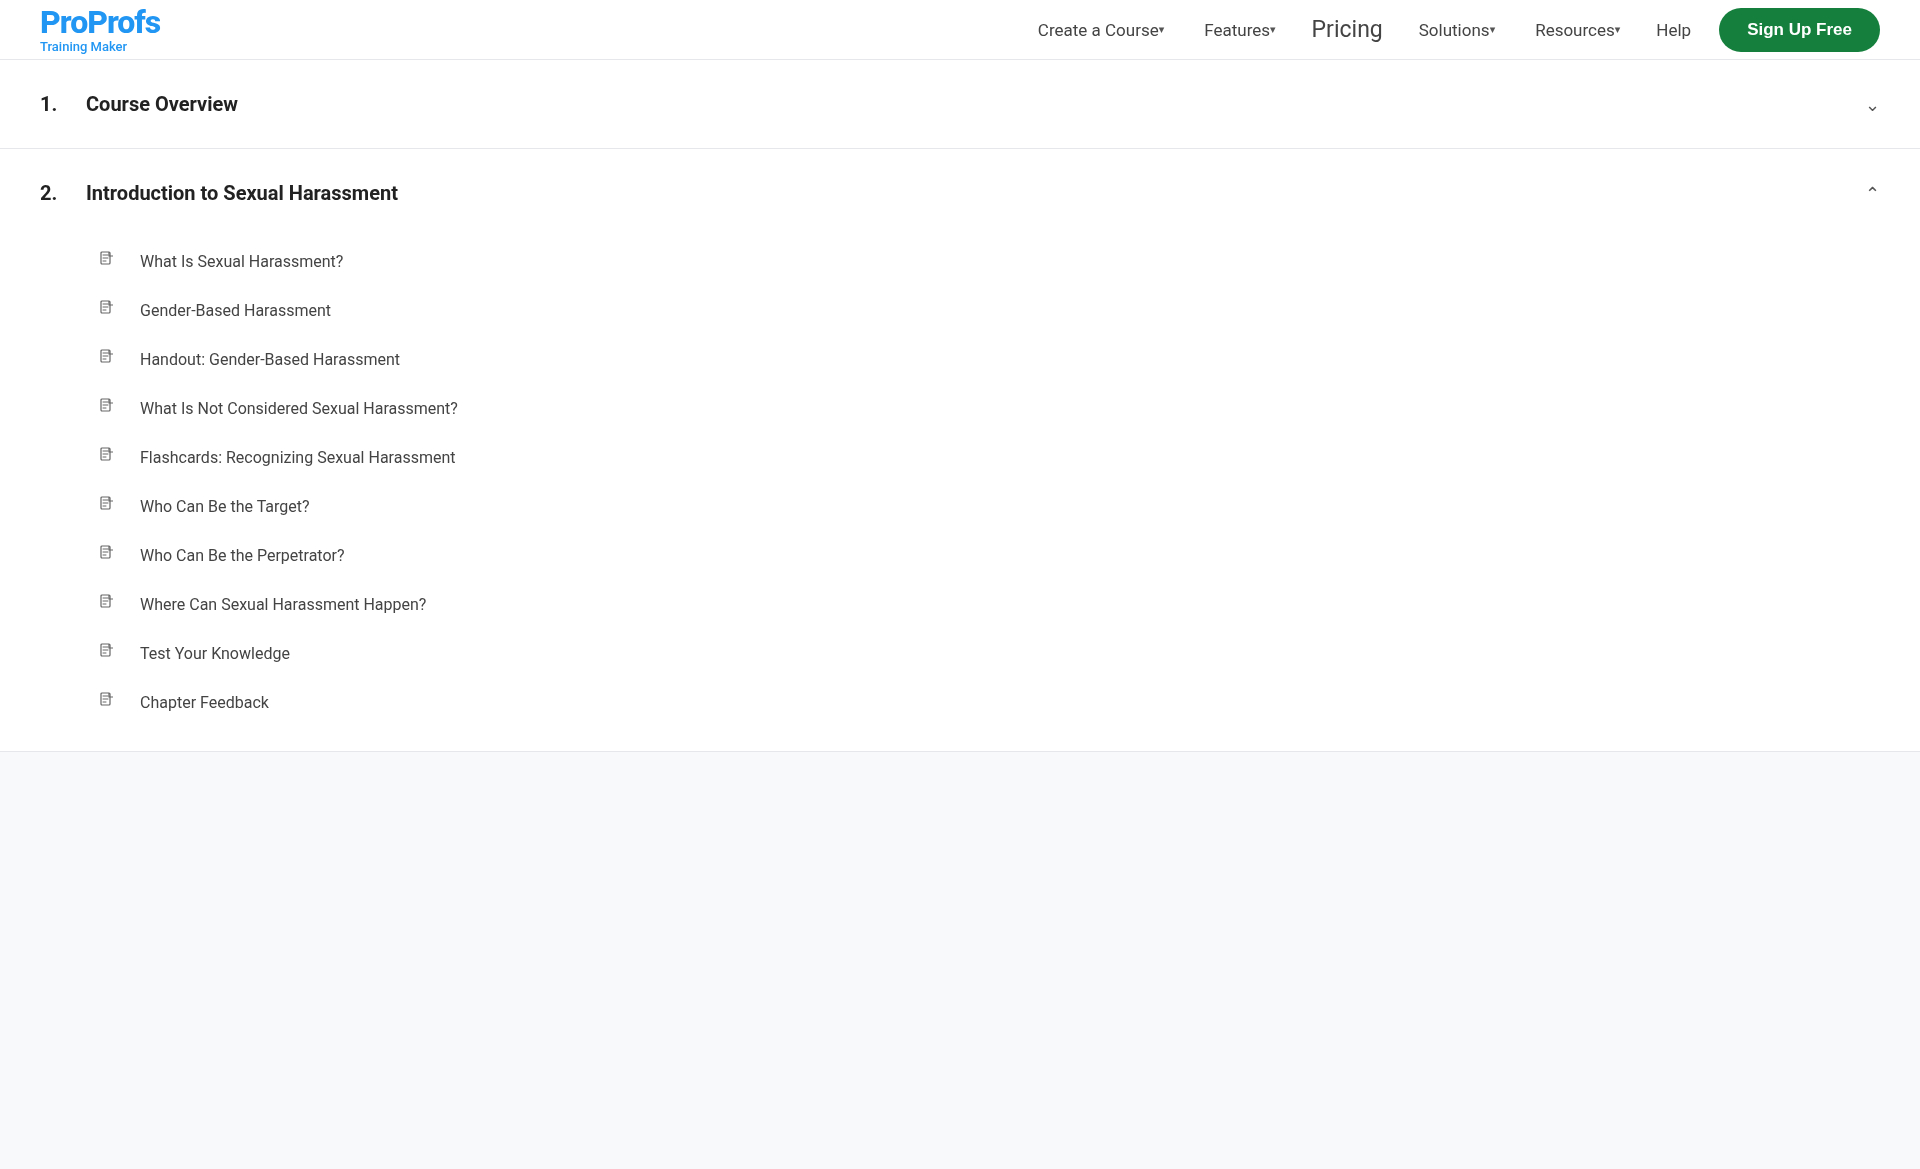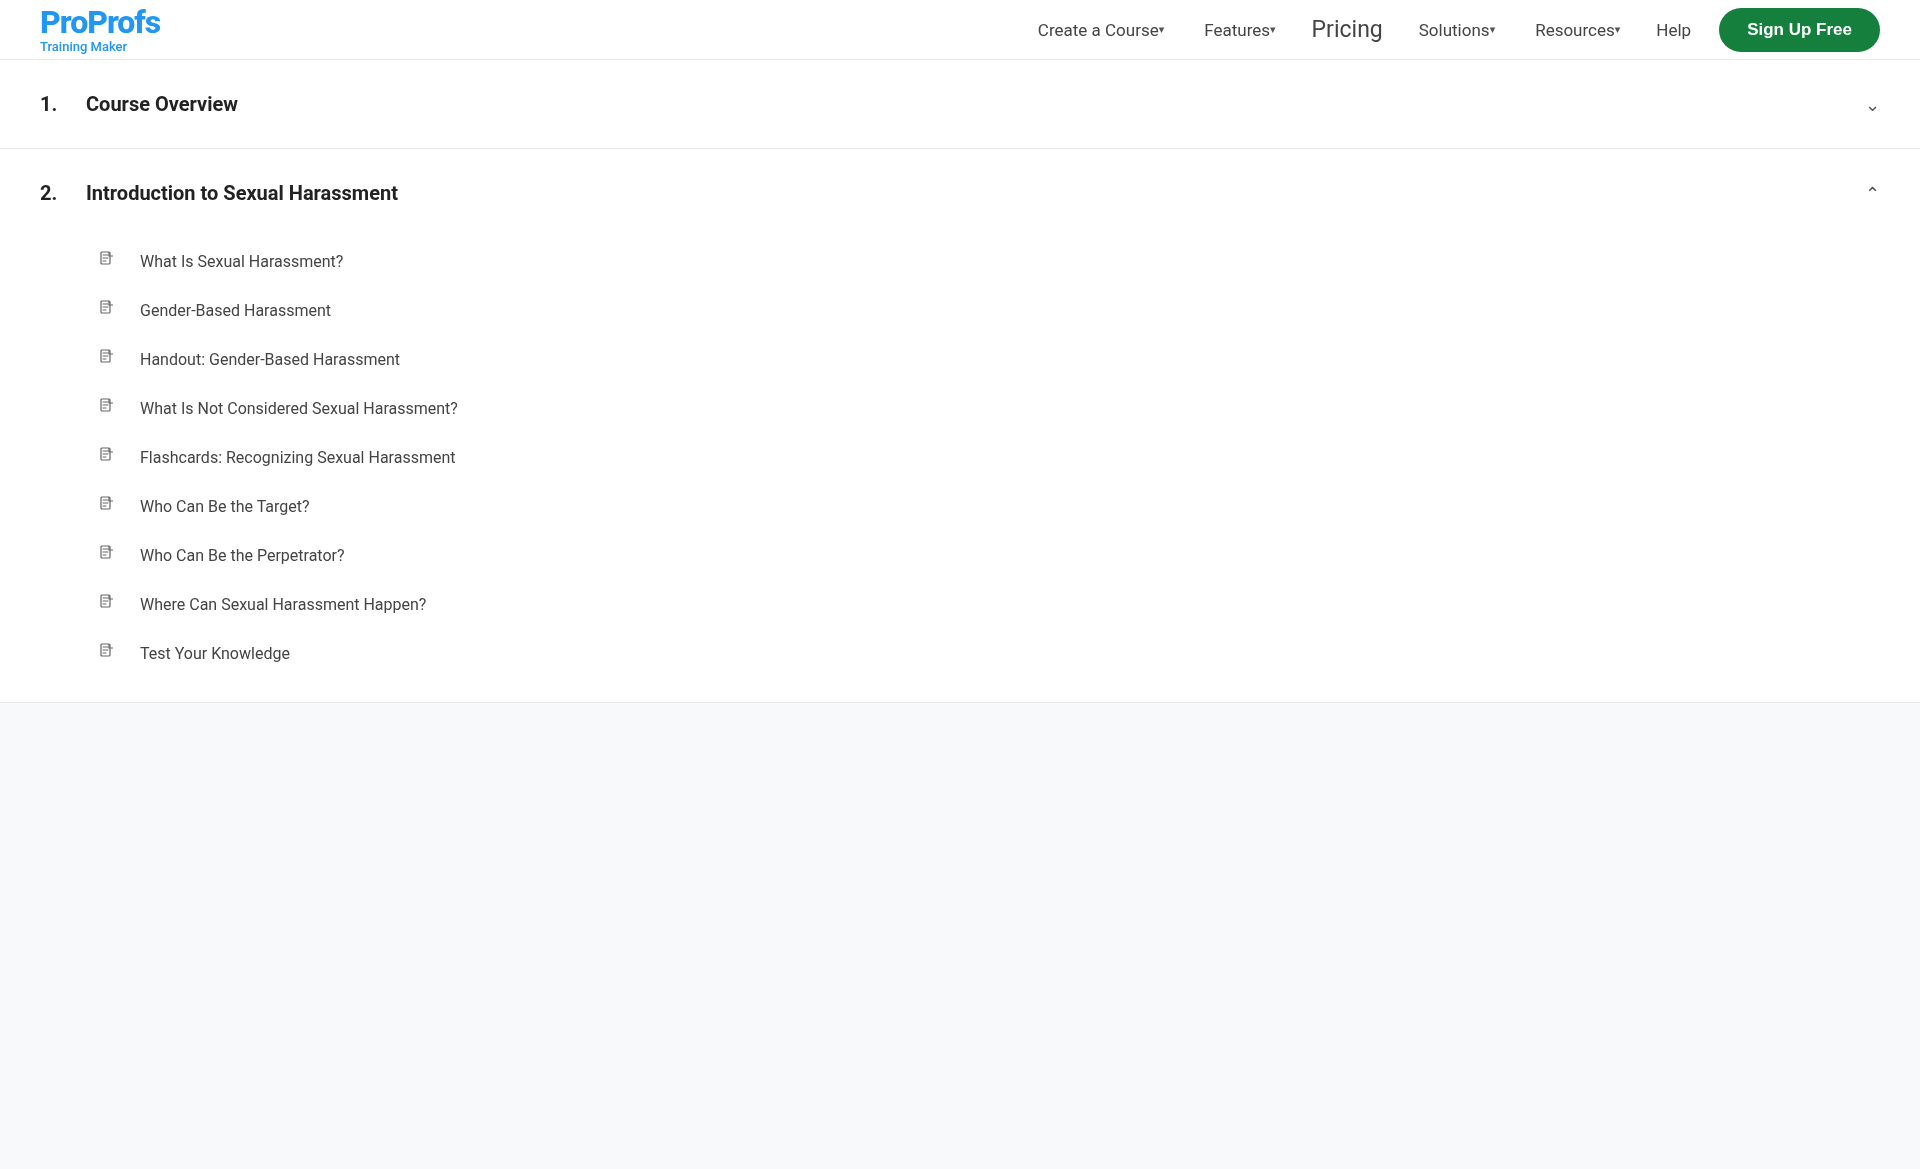--- a/index.html
+++ b/index.html
@@ -292,15 +292,23 @@
           <span class="lesson-text">Where Can Sexual Harassment Happen?</span>
         </div>
         <div class="lesson-item">
           <span class="doc-icon"><svg width="14" height="17" viewBox="0 0 14 17" fill="none" xmlns="http://www.w3.org/2000/svg">
               <rect x="1" y="1" width="9" height="12" rx="1" stroke="#666" stroke-width="1.2" fill="none"></rect>
               <path d="M3 4h5M3 7h5M3 10h3" stroke="#666" stroke-width="1" stroke-linecap="round"></path>
               <path d="M9 1v4h4" stroke="#666" stroke-width="1.2" fill="none"></path>
             </svg></span>
           <span class="lesson-text">Test Your Knowledge</span>
         </div>
+        <div class="lesson-item">
+          <span class="doc-icon"><svg width="14" height="17" viewBox="0 0 14 17" fill="none" xmlns="http://www.w3.org/2000/svg">
+              <rect x="1" y="1" width="9" height="12" rx="1" stroke="#666" stroke-width="1.2" fill="none"></rect>
+              <path d="M3 4h5M3 7h5M3 10h3" stroke="#666" stroke-width="1" stroke-linecap="round"></path>
+              <path d="M9 1v4h4" stroke="#666" stroke-width="1.2" fill="none"></path>
+            </svg></span>
+          <span class="lesson-text">Chapter Feedback</span>
+        </div>
       </div>
   </div>
 </main>
 
 </body></html>

